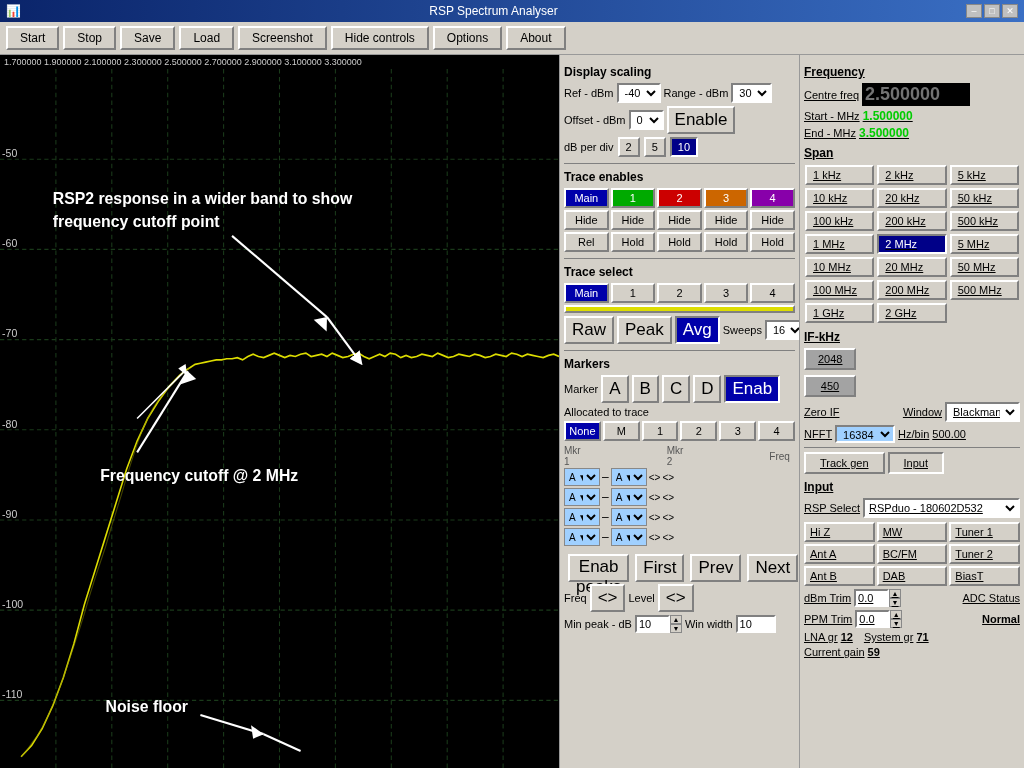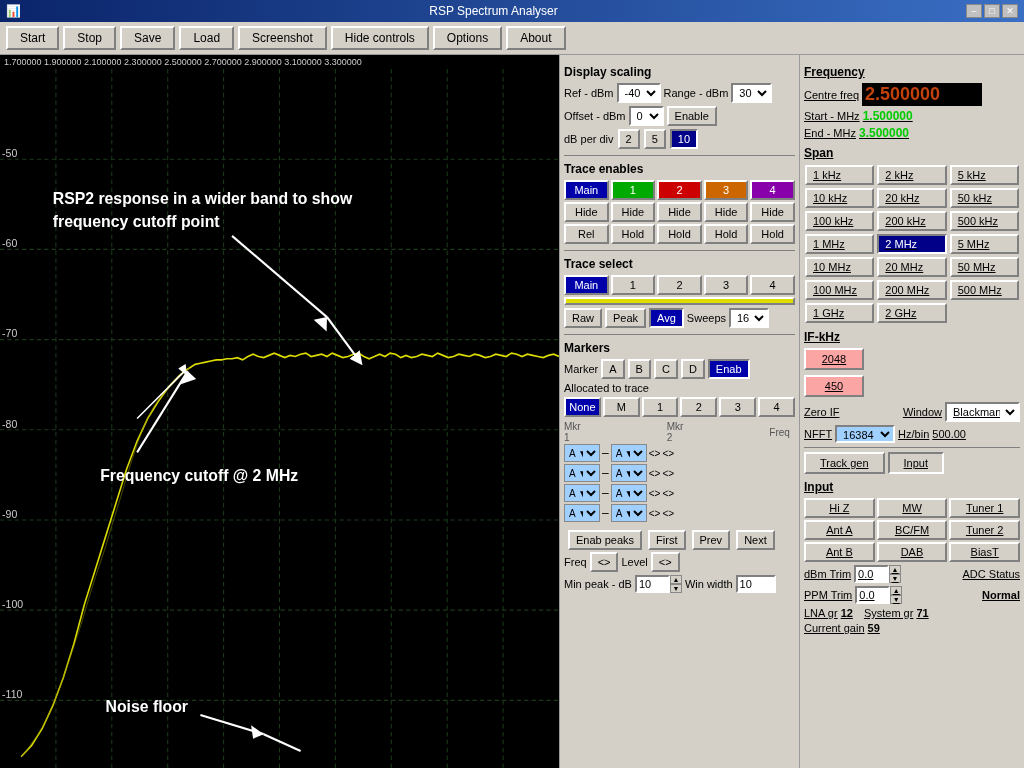--- a/index.html
+++ b/index.html
@@ -119,23 +119,23 @@
       font-size: 11px;
       height: 20px;
       padding: 1px 2px;
     }
 
     .btn-small {
       padding: 1px 6px;
       background: #d4d0c8;
       border: 2px solid;
       border-color: #fff #808080 #808080 #fff;
-      font-size: 11px;
-      cursor: pointer;
-      height: 20px;
+      font-size: 17px;
+      cursor: pointer;
+      height: 28px;
     }
 
     .btn-active {
       background: #0000aa;
       color: white;
       border-color: #808080 #fff #fff #808080;
     }
     .btn-green { background: #00aa00; color: white; }
     .btn-red { background: #cc0000; color: white; }
     .btn-orange { background: #cc6600; color: white; }
@@ -153,25 +153,25 @@
     }
 
     .freq-value {
       color: #00cc00;
       font-size: 12px;
       font-weight: bold;
     }
 
     .centre-freq-input {
       background: black;
-      color: #c2410c;
+      color: #737373;
       font-size: 18px;
       font-weight: bold;
       border: none;
-      width: 120px;
+      width: 108px;
       padding: 1px 3px;
     }
 
     .span-btn {
       display: inline-block;
       padding: 2px 6px;
       background: #d4d0c8;
       border: 2px solid;
       border-color: #fff #808080 #808080 #fff;
       font-size: 11px;
@@ -202,27 +202,27 @@
       background: #a0d0ff;
       border: 2px solid;
       border-color: #808080 #fff #fff #808080;
       font-size: 11px;
       padding: 1px 2px;
       height: 18px;
     }
 
     .if-btn {
       padding: 3px 12px;
-      background: #fca5a5;
+      background: #a3a3a3;
       border: 2px solid;
       border-color: #fff #808080 #808080 #fff;
       font-size: 11px;
       cursor: pointer;
       margin-bottom: 2px;
-      width: 60px;
+      width: 52px;
       text-align: center;
     }
 
     .tab-btn {
       padding: 3px 14px;
       border: 2px solid;
       border-color: #fff #808080 #808080 #fff;
       font-size: 11px;
       cursor: pointer;
     }
@@ -239,21 +239,21 @@
     }
 
     .radio-btn-group { display: grid; grid-template-columns: 1fr 1fr 1fr; gap: 2px; margin-bottom: 3px; }
     .radio-btn {
       padding: 2px 4px;
       background: #d4d0c8;
       border: 2px solid;
       border-color: #fff #808080 #808080 #fff;
       font-size: 11px;
       cursor: pointer;
-      text-align: center;
+      text-align: left;
     }
 
     .spinner-input {
       display: flex;
       align-items: center;
     }
     .spin-field {
       width: 35px;
       border: 2px solid;
       border-color: #808080 #fff #fff #808080;
@@ -654,20 +654,26 @@
       </div>
 
       <hr class="separator">
 
       <div class="row">
         <button class="tab-btn tab-inactive">Track gen</button>
         <button class="tab-btn tab-active">Input</button>
       </div>
 
       <div class="section-title">Input</div>
+      <div class="row">
+        <span class="label-text">RSP Select</span>
+        <select class="rsp-select">
+          <option>RSPduo - 180602D532</option>
+        </select>
+      </div>
 
       <div class="radio-btn-group" style="margin-top:4px;">
         <div class="radio-btn">Hi Z</div>
         <div class="radio-btn">MW</div>
         <div class="radio-btn">Tuner 1</div>
         <div class="radio-btn">Ant A</div>
         <div class="radio-btn">BC/FM</div>
         <div class="radio-btn">Tuner 2</div>
         <div class="radio-btn">Ant B</div>
         <div class="radio-btn">DAB</div>

